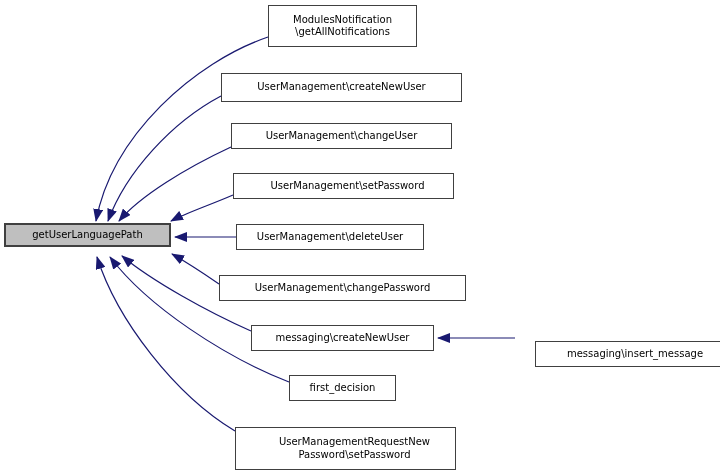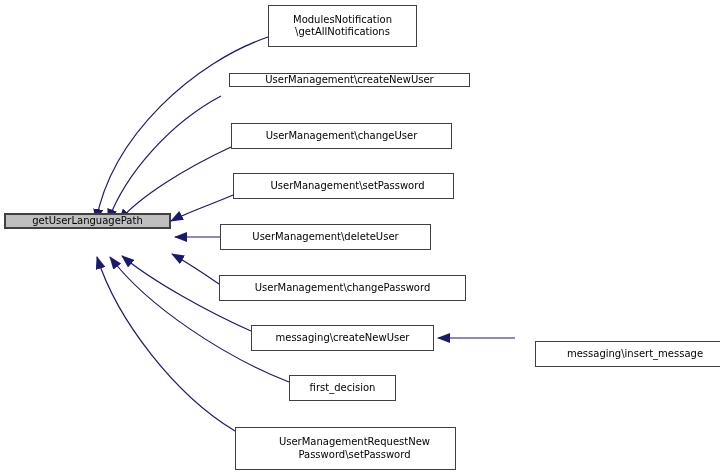--- a/index.html
+++ b/index.html
@@ -74,42 +74,42 @@
     <path class="edge" d="M 231,147 C 186,168 140,196 119,221" marker-end="url(#arrow)"></path>
     <path class="edge" d="M 233,195 C 210,205 186,213 171,221" marker-end="url(#arrow)"></path>
     <path class="edge" d="M 236,237 L 175,237" marker-end="url(#arrow)"></path>
     <path class="edge" d="M 219,284 C 203,273 188,263 172,254" marker-end="url(#arrow)"></path>
     <path class="edge" d="M 251,331 C 208,312 152,281 122,256" marker-end="url(#arrow)"></path>
     <path class="edge" d="M 289,382 C 225,357 148,307 110,257" marker-end="url(#arrow)"></path>
     <path class="edge" d="M 235,431 C 175,395 117,320 97,257" marker-end="url(#arrow)"></path>
     <path class="edge" d="M 515,338 L 438,338" marker-end="url(#arrow)"></path>
   </svg>
 
-  <div class="node focus" style="left:4px; top:213px; width:167px; height:16px;text-align:center;">
+  <div class="node focus" style="left:4px; top:223px; width:167px; height:24px;text-align:center;">
     <span>getUserLanguagePath</span>
   </div>
 
   <div class="node" style="left:268px; top:5px; width:149px; height:42px;">
     <span>ModulesNotification
 \getAllNotifications</span>
   </div>
 
-  <div class="node" style="left:229px; top:73px; width:241px; height:14px;">
+  <div class="node" style="left:221px; top:73px; width:241px; height:29px;">
     <span>UserManagement\createNewUser</span>
   </div>
 
   <div class="node" style="left:231px; top:123px; width:221px; height:26px;">
     <span>UserManagement\changeUser</span>
   </div>
 
   <div class="node" style="left:233px; top:173px; width:221px; height:26px;padding-left:8px;">
     <span>UserManagement\setPassword</span>
   </div>
 
-  <div class="node" style="left:220px; top:224px; width:211px; height:26px;">
+  <div class="node" style="left:236px; top:224px; width:188px; height:26px;">
     <span>UserManagement\deleteUser</span>
   </div>
 
   <div class="node" style="left:219px; top:275px; width:247px; height:26px;">
     <span>UserManagement\changePassword</span>
   </div>
 
   <div class="node" style="left:251px; top:325px; width:183px; height:26px;">
     <span>messaging\createNewUser</span>
   </div>

